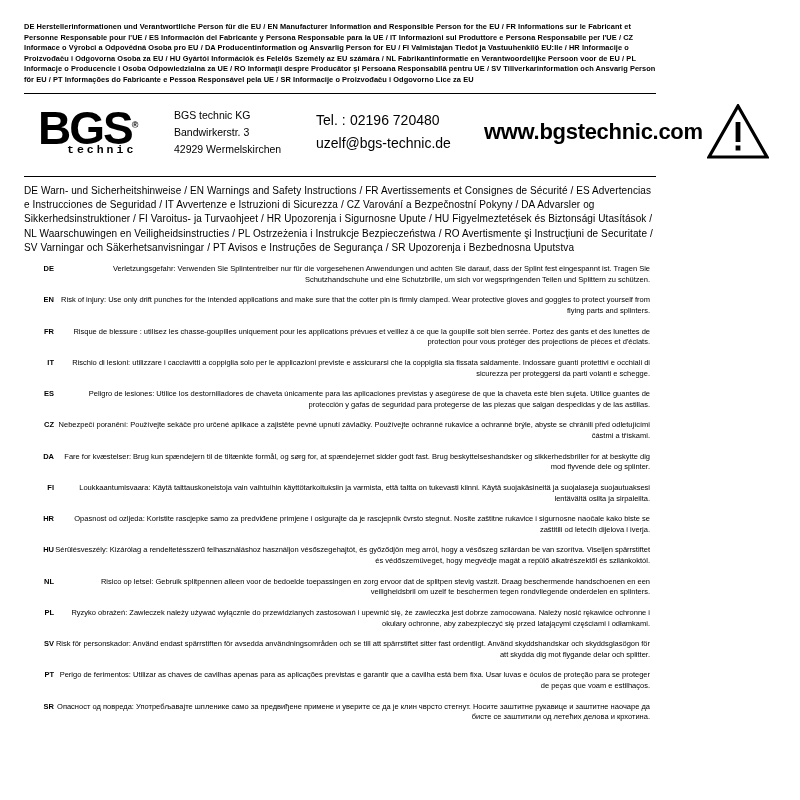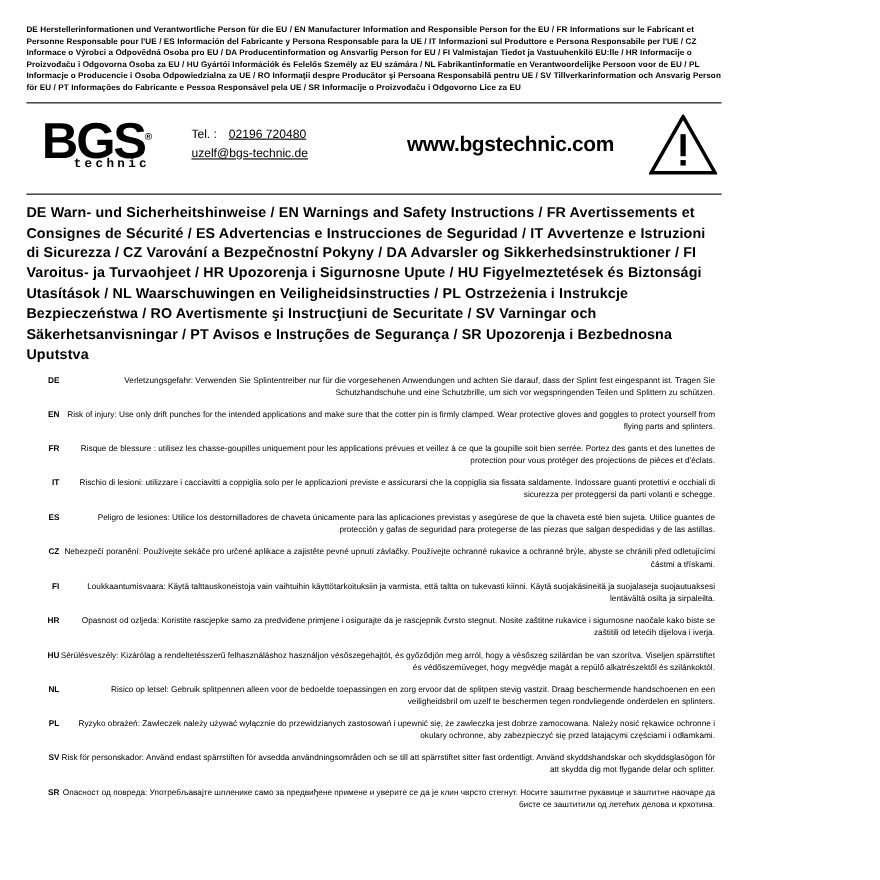--- a/index.html
+++ b/index.html
@@ -73,47 +73,46 @@
   }
   .addr-cell {
     flex: none;
     width: 142px;
     font-size: 10.5px;
     line-height: 1.62;
   }
   .contact-cell {
     flex: none;
     width: 168px;
-    font-size: 11px;
+    font-size: 14px;
     line-height: 1.62;
-    text-decoration: underline;
   }
   .contact-cell .lbl { display: inline-block; width: 34px; }
   .web-cell {
     flex: 1 1 auto;
     text-align: center;
-    font-size: 19px;
+    font-size: 22px;
     font-weight: bold;
     letter-spacing: -0.3px;
   }
   .warn-cell {
     flex: none;
     width: 70px;
     display: flex;
     justify-content: flex-end;
     align-items: center;
     padding-right: 4px;
   }
   .warn-tri { display: block; }
 
   
   .safety-block {
-    font-size: 13px;
+    font-size: 10px;
     line-height: 1.42;
-    font-weight: bold;
+    font-weight: normal;
     padding-top: 7px;
     letter-spacing: 0.01em;
   }
 
   
   .lang-table {
     width: 100%;
     border-collapse: collapse;
     margin-top: 9px;
   }
@@ -146,20 +145,25 @@
 
   <div class="head-row">
 
     <div class="logo-cell">
       <div class="bgs-logo">
         <span>BGS</span><span class="reg">®</span>
         <span class="technic">technic</span>
       </div>
     </div>
 
+    <div class="addr-cell">
+      <div>BGS technic KG</div>
+      <div>Bandwirkerstr. 3</div>
+      <div>42929 Wermelskirchen</div>
+    </div>
 
     <div class="contact-cell">
       <div>
         <span class="lbl">Tel. :</span><span>02196 720480</span>
       </div>
       <div>
         <span>uzelf@bgs-technic.de</span>
       </div>
     </div>
 
@@ -199,20 +203,24 @@
       </tr>
       <tr>
         <td class="code">ES</td>
         <td class="txt">Peligro de lesiones: Utilice los destornilladores de chaveta únicamente para las aplicaciones previstas y asegúrese de que la chaveta esté bien sujeta. Utilice guantes de protección y gafas de seguridad para protegerse de las piezas que salgan despedidas y de las astillas.</td>
       </tr>
       <tr>
         <td class="code">CZ</td>
         <td class="txt">Nebezpečí poranění: Používejte sekáče pro určené aplikace a zajistěte pevné upnutí závlačky. Používejte ochranné rukavice a ochranné brýle, abyste se chránili před odletujícími částmi a třískami.</td>
       </tr>
       <tr>
+        <td class="code">DA</td>
+        <td class="txt">Fare for kvæstelser: Brug kun spændejern til de tiltænkte formål, og sørg for, at spændejernet sidder godt fast. Brug beskyttelseshandsker og sikkerhedsbriller for at beskytte dig mod flyvende dele og splinter.</td>
+      </tr>
+      <tr>
         <td class="code">FI</td>
         <td class="txt">Loukkaantumisvaara: Käytä talttauskoneistoja vain vaihtuihin käyttötarkoituksiin ja varmista, että taltta on tukevasti kiinni. Käytä suojakäsineitä ja suojalaseja suojautuaksesi lentävältä osilta ja sirpaleilta.</td>
       </tr>
       <tr>
         <td class="code">HR</td>
         <td class="txt">Opasnost od ozljeda: Koristite rascjepke samo za predviđene primjene i osigurajte da je rascjepnik čvrsto stegnut. Nosite zaštitne rukavice i sigurnosne naočale kako biste se zaštitili od letećih dijelova i iverja.</td>
       </tr>
       <tr>
         <td class="code">HU</td>
         <td class="txt">Sérülésveszély: Kizárólag a rendeltetésszerű felhasználáshoz használjon vésőszegehajtót, és győződjön meg arról, hogy a vésőszeg szilárdan be van szorítva. Viseljen spärrstiftet és védőszemüveget, hogy megvédje magát a repülő alkatrészektől és szilánkoktól.</td>
@@ -223,19 +231,23 @@
       </tr>
       <tr>
         <td class="code">PL</td>
         <td class="txt">Ryzyko obrażeń: Zawleczek należy używać wyłącznie do przewidzianych zastosowań i upewnić się, że zawleczka jest dobrze zamocowana. Należy nosić rękawice ochronne i okulary ochronne, aby zabezpieczyć się przed latającymi częściami i odłamkami.</td>
       </tr>
       <tr>
         <td class="code">SV</td>
         <td class="txt">Risk för personskador: Använd endast spärrstiften för avsedda användningsområden och se till att spärrstiftet sitter fast ordentligt. Använd skyddshandskar och skyddsglasögon för att skydda dig mot flygande delar och splitter.</td>
       </tr>
       <tr>
+        <td class="code">PT</td>
+        <td class="txt">Perigo de ferimentos: Utilizar as chaves de cavilhas apenas para as aplicações previstas e garantir que a cavilha está bem fixa. Usar luvas e óculos de proteção para se proteger de peças que voam e estilhaços.</td>
+      </tr>
+      <tr>
         <td class="code">SR</td>
         <td class="txt">Опасност од повреда: Употребљавајте шпленике само за предвиђене примене и уверите се да је клин чврсто стегнут. Носите заштитне рукавице и заштитне наочаре да бисте се заштитили од летећих делова и крхотина.</td>
       </tr>
     </tbody>
   </table>
 
 </div>
 
 </body></html>

